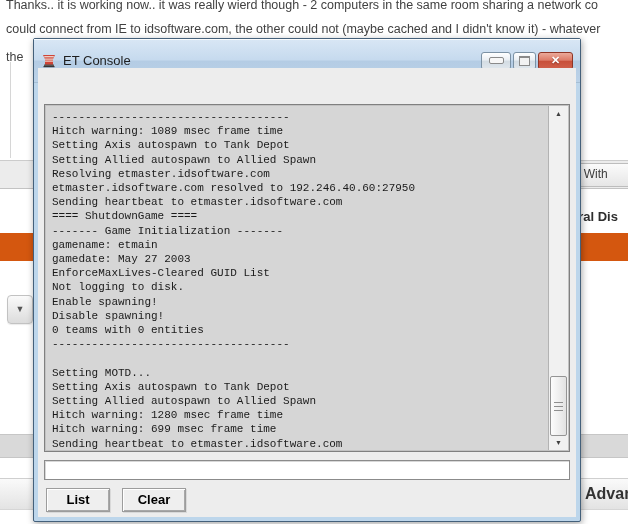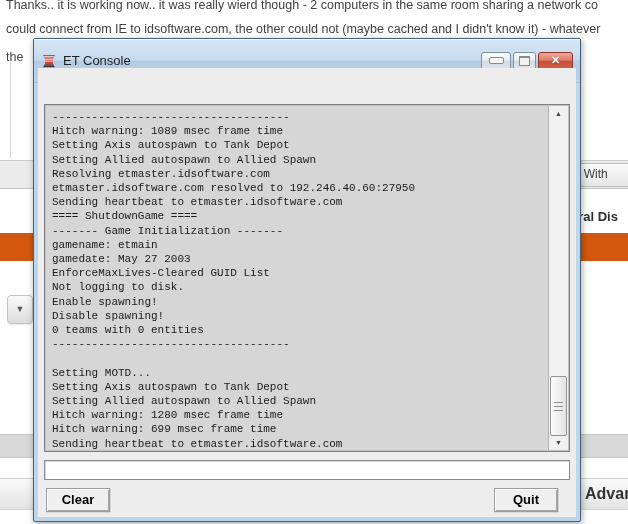--- a/index.html
+++ b/index.html
@@ -168,17 +168,17 @@
             <span class="grip"></span>
           </div>
         <div class="sb-btn sb-down">
             <span>▼</span>
           </div>
       </div>
     </div>
 
     <input class="cmd-input" type="text" value="" style="">
 
-    <div class="dlg-btn btn-copy">Clear</div>
-    <div class="dlg-btn btn-quit">Quit</div>
+    <div class="dlg-btn btn-copy">List</div>
+    <div class="dlg-btn btn-clear">Clear</div>
 
   </div>
 </div>
 
 </body></html>

